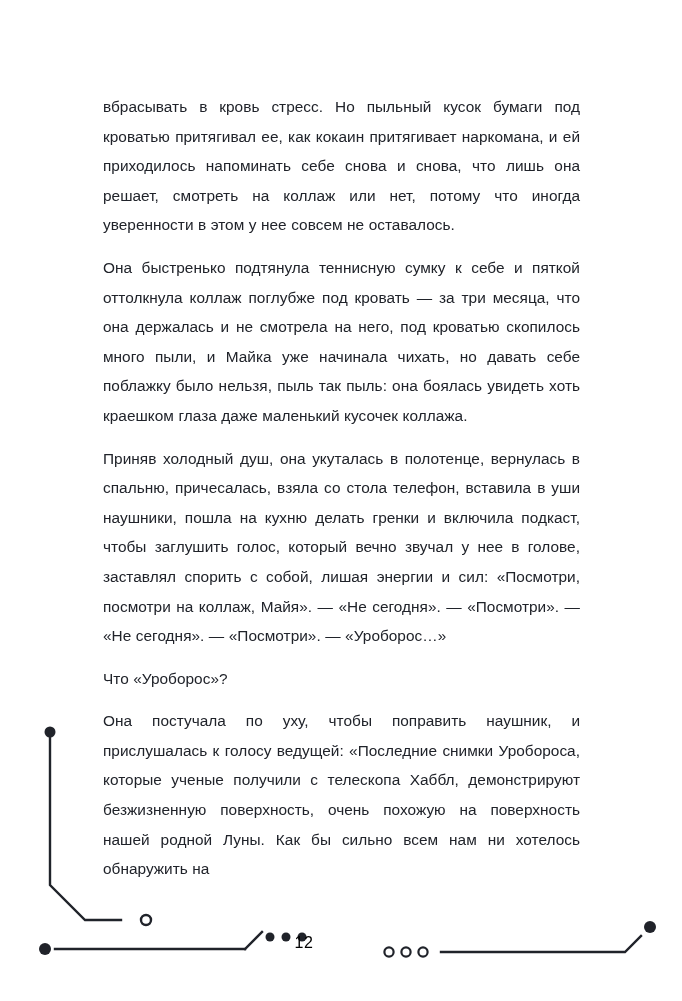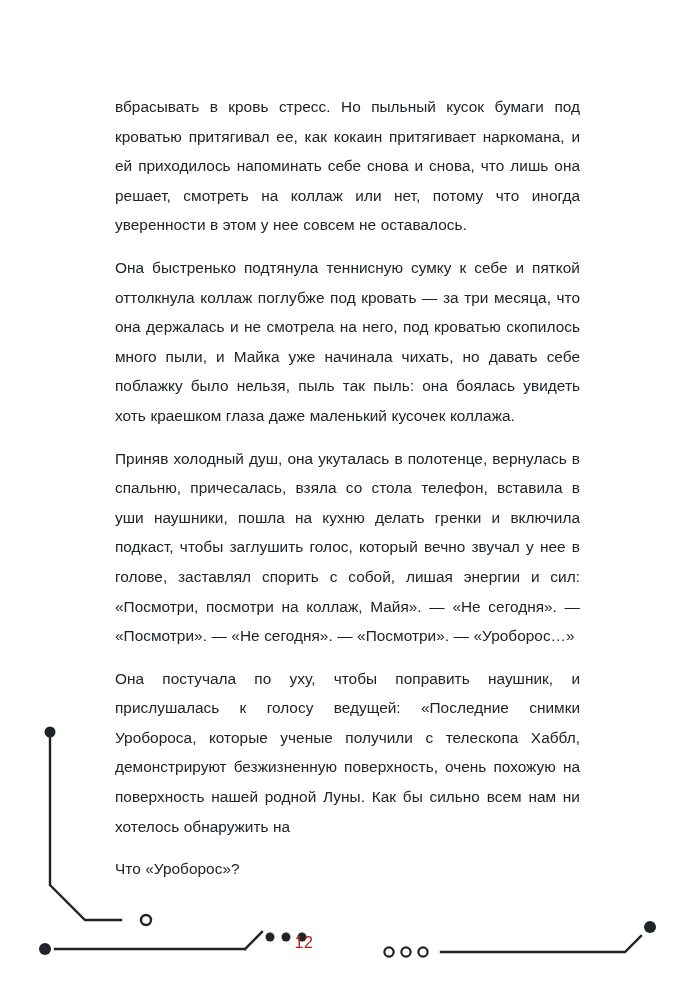--- a/index.html
+++ b/index.html
@@ -27,21 +27,21 @@
     left: 103px;
     top: 92px;
     width: 477px;
   }
   .para {
     font-size: 15.4px;
     line-height: 29.6px;
     color: #20232a;
     text-align: justify;
     text-justify: inter-word;
-    margin: 0 0 13px 12px;
+    margin: 0 0 13px 0;
     letter-spacing: 0.02px;
     word-spacing: 0.2px;
     hyphens: manual;
   }
   .para:last-child {
     margin-bottom: 0;
   }
 
   
   .ornament {
@@ -52,36 +52,36 @@
     height: 1001px;
     pointer-events: none;
   }
   .page-number {
     position: absolute;
     left: 0;
     top: 934px;
     width: 608px;
     text-align: center;
     font-size: 16px;
-    color: #b91c1c;
+    color: #000000;
     letter-spacing: 0.5px;
     font-family: "Liberation Sans", sans-serif;
   }
 </style>
 </head>
 <body>
 
 <div class="page">
 
   <div class="text-column">
     <p class="para">вбрасывать в кровь стресс. Но пыльный кусок бумаги под кроватью притягивал ее, как кокаин притягивает наркомана, и ей приходилось напоминать себе снова и снова, что лишь она решает, смотреть на коллаж или нет, потому что иногда уверенности в этом у нее совсем не оставалось.</p>
     <p class="para">Она быстренько подтянула теннисную сумку к себе и пяткой оттолкнула коллаж поглубже под кровать — за три месяца, что она держалась и не смотрела на него, под кроватью скопилось много пыли, и Майка уже начинала чихать, но давать себе поблажку было нельзя, пыль так пыль: она боялась увидеть хоть краешком глаза даже маленький кусочек коллажа.</p>
     <p class="para">Приняв холодный душ, она укуталась в полотенце, вернулась в спальню, причесалась, взяла со сто­ла телефон, вставила в уши наушники, пошла на кухню делать гренки и включила подкаст, чтобы заглушить голос, который вечно звучал у нее в го­лове, заставлял спорить с собой, лишая энергии и сил: «Посмотри, посмотри на коллаж, Майя». — «Не сегодня». — «Посмотри». — «Не сегодня». — «Посмо­три». — «Уроборос…»</p>
+    <p class="para">Что «Уроборос»?</p>
     <p class="para">Она постучала по уху, чтобы поправить наушник, и прислушалась к голосу ведущей: «Последние сним­ки Уробороса, которые ученые получили с телескопа Хаббл, демонстрируют безжизненную поверхность, очень похожую на поверхность нашей родной Луны. Как бы сильно всем нам ни хотелось обнаружить на</p>
-    <p class="para">Что «Уроборос»?</p>
   </div>
 
   <svg class="ornament" viewBox="0 0 682 1001" width="682" height="1001" xmlns="http://www.w3.org/2000/svg">
 
     <circle cx="50" cy="732" r="5.5" fill="#20232a"></circle>
     <path d="M50 732 L50 885 L85 920 L121 920" fill="none" stroke="#20232a" stroke-width="2.4" stroke-linecap="square" stroke-linejoin="miter"></path>
     <circle cx="146" cy="920" r="5" fill="none" stroke="#20232a" stroke-width="2.4"></circle>
 
     <circle cx="45" cy="949" r="6" fill="#20232a"></circle>
     <path d="M55 949 L245 949" fill="none" stroke="#20232a" stroke-width="2.4" stroke-linecap="square"></path>

